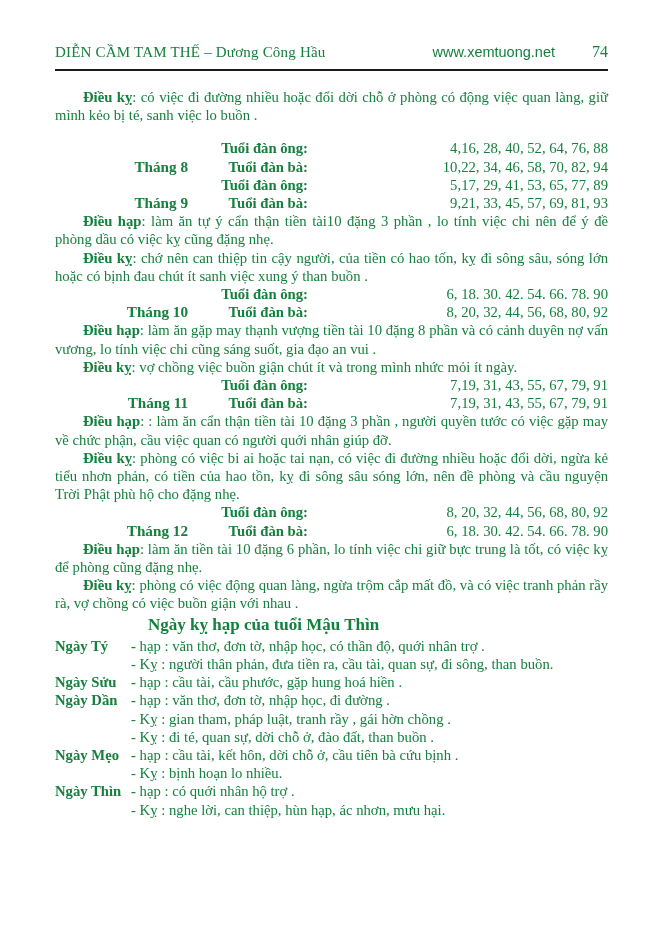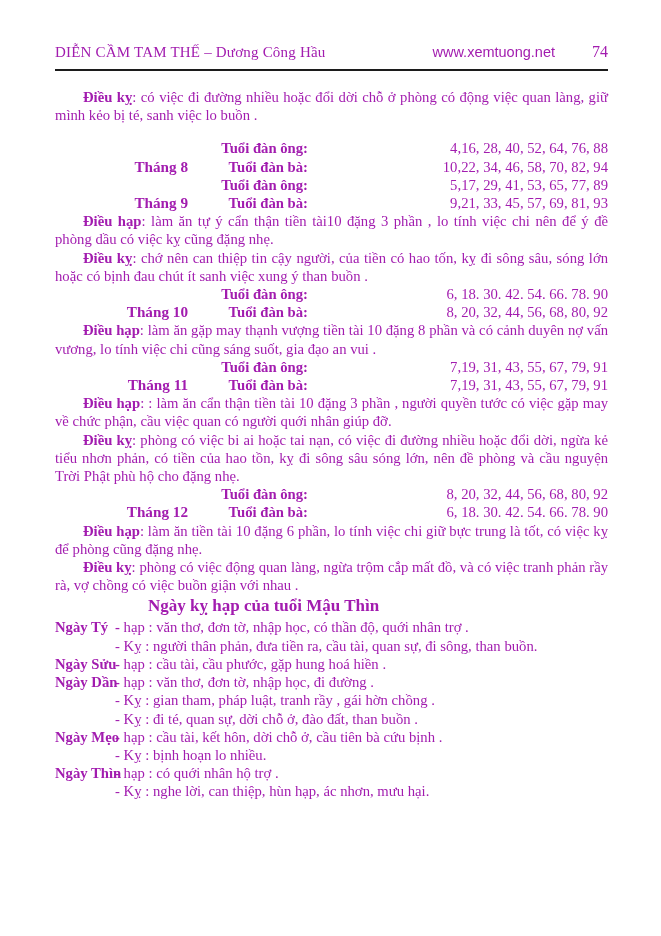--- a/index.html
+++ b/index.html
@@ -2,21 +2,21 @@
 <html><head>
 <meta charset="utf-8">
 <style>
   html,body { margin:0; padding:0; background:#e8e8e8; }
   .page {
     position:relative;
     width:661px; height:936px;
     margin:0 auto;
     background:#ffffff;
     font-family:"Liberation Serif", serif;
-    color:#a21caf;
+    color:#15803d;
     overflow:hidden;
     box-sizing:border-box;
   }
   .inner { padding:0 53px 0 55px; }
 
   
   .hdr {
     display:flex; align-items:baseline;
     padding-top:35px; padding-bottom:8px;
     border-bottom:2px solid #1c1c1c;
@@ -32,21 +32,21 @@
 
   
   .month.first { margin-top:15px; }
   .trow { display:flex;text-align:right; }
   .tc1 { width:133px; padding-left:33px; box-sizing:border-box; font-weight:bold; font-size:15.2px; white-space:nowrap; }
   .tc2 { width:120px; font-weight:bold; white-space:nowrap; }
   .tc3 { flex:1; white-space:nowrap; }
 
   
   .days-heading { font-weight:bold; font-size:17px; line-height:22px; margin:1px 0 1px 93px; }
-  .dayrow { display:flex; }
+  .dayrow { display:flex;gap:16px; }
   .dname { width:60px; font-weight:bold; white-space:nowrap; }
   .dbody { flex:1; }
   .dash-b { font-weight:bold; }
 </style>
 </head>
 <body>
 
 <div class="page">
   <div class="inner">
 
@@ -93,20 +93,21 @@
           <span class="tc1"></span>
           <span class="tc2">Tuổi đàn ông:</span>
           <span class="tc3">6, 18. 30. 42. 54. 66. 78. 90</span>
         </div>
         <div class="trow">
           <span class="tc1">Tháng 10</span>
           <span class="tc2">Tuổi đàn bà:</span>
           <span class="tc3">8, 20, 32, 44, 56, 68, 80, 92</span>
         </div>
         <p class="para"><b>Điều hạp</b><span>: làm ăn gặp may thạnh vượng tiền tài 10 đặng 8 phần và có cảnh duyên nợ vấn vương, lo tính việc chi cũng sáng suốt, gia đạo an vui .</span></p>
+        <p class="para"><b>Điều kỵ</b><span>: vợ chồng việc buồn giận chút ít và trong mình nhức mỏi ít ngày.</span></p>
       </div>
 
       <div class="month">
         <div class="trow">
           <span class="tc1"></span>
           <span class="tc2">Tuổi đàn ông:</span>
           <span class="tc3">7,19, 31, 43, 55, 67, 79, 91</span>
         </div>
         <div class="trow">
           <span class="tc1">Tháng 11</span>

